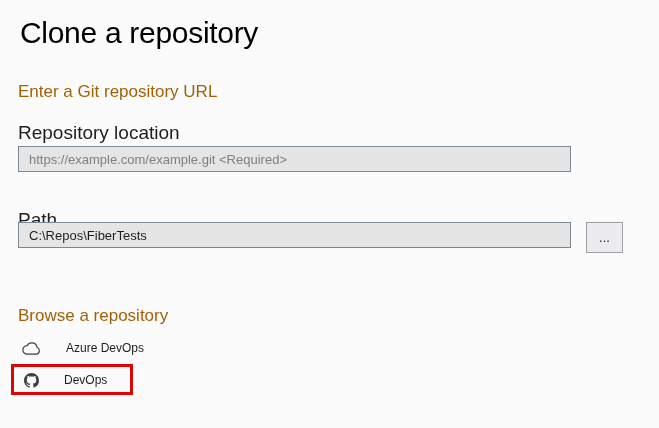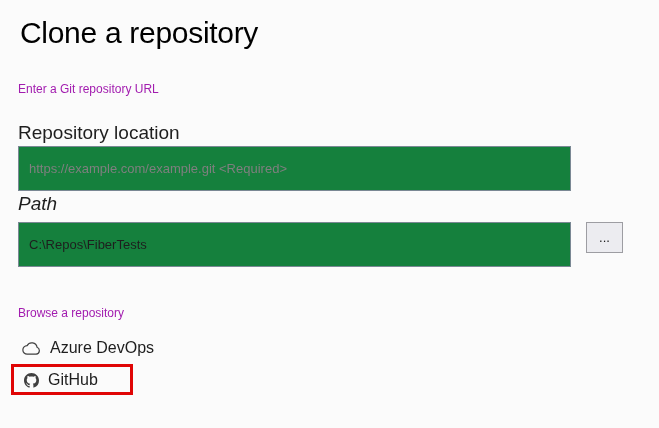--- a/index.html
+++ b/index.html
@@ -12,37 +12,37 @@
   }
   .stage { position: relative; width: 659px; height: 428px; }
 
   .page-title {
     position: absolute; left: 20px; top: 16px;
     font-size: 30px; font-weight: 400; letter-spacing: -0.3px;
     color: #000000;
   }
   .section-heading {
     position: absolute; left: 18px;
-    font-size: 12px; font-weight: 400; color: #a21caf;
+    font-size: 17px; font-weight: 400; color: #a16207;
   }
   .heading-url { top: 82px; }
   .heading-browse { top: 306px; }
 
   .field-label {
     position: absolute; left: 18px;
     font-size: 19px; color: #1e1e1e;
   }
   .label-location { top: 122px; }
-  .label-path { top: 193px; font-style: italic; }
+  .label-path { top: 209px; }
 
   .text-input {
-    position: absolute; left: 18px; width: 553px; height: 45px;
+    position: absolute; left: 18px; width: 553px; height: 26px;
     box-sizing: border-box;
     border: 1px solid #7a8894;
-    background: #15803d;
+    background: #e5e5e5;
     font-family: "Liberation Sans", "DejaVu Sans", sans-serif;
     font-size: 13px; color: #1e1e1e;
     padding: 0 10px;
     outline: none;
   }
   .text-input::placeholder { color: #7f7f7f; opacity: 1; }
   .input-url  { top: 146px; }
   .input-path { top: 222px; }
 
   .browse-btn {
@@ -52,22 +52,22 @@
     background: #ececf0;
     border: 1px solid #9d9da2;
     font-family: "Liberation Sans", "DejaVu Sans", sans-serif;
     font-size: 13px; color: #1e1e1e;
     line-height: 20px;
     cursor: pointer;
   }
 
   .provider-row {
     position: absolute;
-    display: flex; align-items: center; gap: 9px;
-    font-size: 16px; color: #1e1e1e;
+    display: flex; align-items: center; gap: 25px;
+    font-size: 12px; color: #1e1e1e;
     cursor: pointer;
   }
   .row-azure  { left: 22px; top: 340px; height: 16px; }
   .row-github { left: 24px; top: 371px; height: 18px; }
   .provider-row .icn { display: inline-flex; align-items: center; }
 
   .highlight-rect {
     position: absolute; left: 11px; top: 364px;
     width: 122px; height: 31px;
     box-sizing: border-box;
@@ -104,18 +104,18 @@
     </span>
     <span>Azure DevOps</span>
   </div>
 
   <div class="provider-row row-github">
     <span class="icn">
       <svg width="15" height="15" viewBox="0 0 16 16" xmlns="http://www.w3.org/2000/svg">
         <path fill="#404040" d="M8 0C3.58 0 0 3.58 0 8c0 3.54 2.29 6.53 5.47 7.59.4.07.55-.17.55-.38 0-.19-.01-.82-.01-1.49-2.01.37-2.53-.49-2.69-.94-.09-.23-.48-.94-.82-1.13-.28-.15-.68-.52-.01-.53.63-.01 1.08.58 1.23.82.72 1.21 1.87.87 2.33.66.07-.52.28-.87.51-1.07-1.78-.2-3.64-.89-3.64-3.95 0-.87.31-1.59.82-2.15-.08-.2-.36-1.02.08-2.12 0 0 .67-.21 2.2.82.64-.18 1.32-.27 2-.27s1.36.09 2 .27c1.53-1.04 2.2-.82 2.2-.82.44 1.1.16 1.92.08 2.12.51.56.82 1.27.82 2.15 0 3.07-1.87 3.75-3.65 3.95.29.25.54.73.54 1.48 0 1.07-.01 1.93-.01 2.2 0 .21.15.46.55.38A8.01 8.01 0 0 0 16 8c0-4.42-3.58-8-8-8z"></path>
       </svg>
     </span>
-    <span>GitHub</span>
+    <span>DevOps</span>
   </div>
 
   <div class="highlight-rect"></div>
 
 </div>
 
 </body></html>

